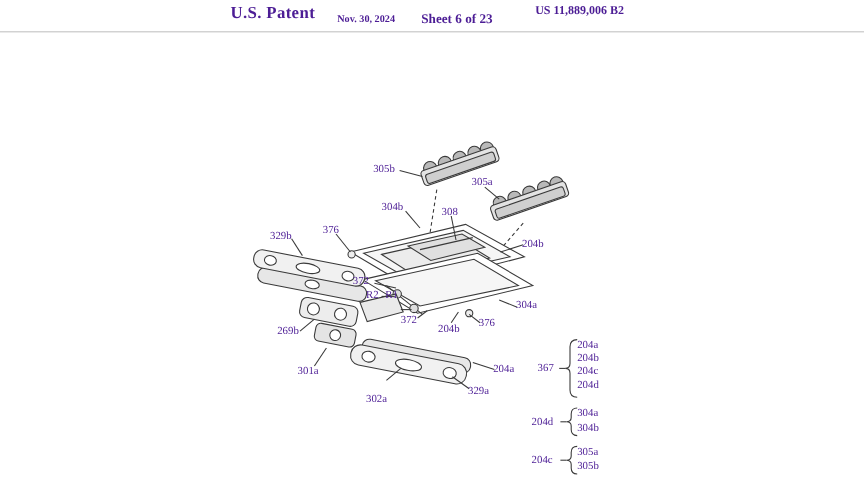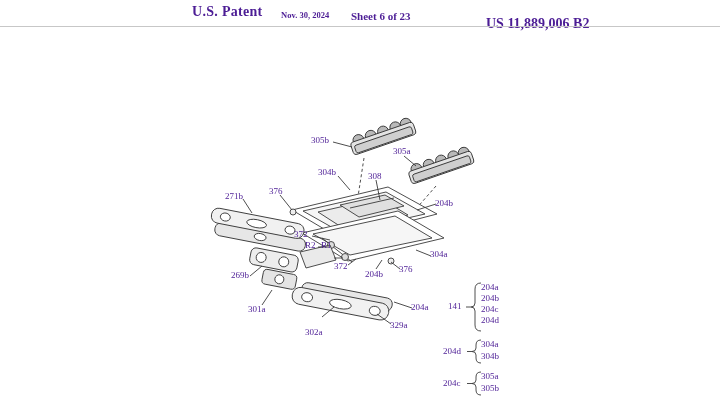--- a/index.html
+++ b/index.html
@@ -1,21 +1,21 @@
 <!DOCTYPE html>
 <html><head>
 <meta charset="utf-8">
 <style>
   html,body{margin:0;padding:0;background:#fff;}
   .page{position:relative;width:720px;height:405px;background:#ffffff;overflow:hidden;
         font-family:"Liberation Serif", serif;color:#4c1d95;}
   .hdr-title{position:absolute;left:192px;top:4px;font-size:14px;font-weight:bold;letter-spacing:.3px;}
   .hdr-date{position:absolute;left:281px;top:10px;font-size:8.5px;font-weight:bold;}
   .hdr-sheet{position:absolute;left:351px;top:10px;font-size:11px;font-weight:bold;}
-  .hdr-patno{position:absolute;left:446px;top:16px;font-size:14px;font-weight:bold;margin-left:40px;}
+  .hdr-patno{position:absolute;left:446px;top:4px;font-size:10px;font-weight:bold;}
   .hdr-rule{position:absolute;left:0;top:26px;width:720px;height:1px;background:#c7c7c7;}
   .drawing{position:absolute;left:0;top:0;width:720px;height:405px;}
   .lbl{position:absolute;font-size:9px;line-height:9px;white-space:nowrap;}
   .leg{position:absolute;font-size:9px;line-height:9px;white-space:nowrap;}
 </style>
 </head>
 <body>
 
 <div class="page">
 
@@ -122,36 +122,36 @@
       <line x1="467" y1="351.5" x2="472" y2="351.5"></line>
       <line x1="467" y1="383.5" x2="472" y2="383.5"></line>
     </g>
   </svg>
 
   <span class="lbl" style="left:311px;top:136px">305b</span>
   <span class="lbl" style="left:393px;top:147px">305a</span>
   <span class="lbl" style="left:318px;top:168px">304b</span>
   <span class="lbl" style="left:368px;top:172px">308</span>
   <span class="lbl" style="left:435px;top:199px">204b</span>
-  <span class="lbl" style="left:225px;top:192px">271b</span>
+  <span class="lbl" style="left:225px;top:192px">329b</span>
   <span class="lbl" style="left:269px;top:187px">376</span>
   <span class="lbl" style="left:294px;top:230px">372</span>
   <span class="lbl" style="left:305px;top:241px">R2</span>
   <span class="lbl" style="left:321px;top:241px">R1</span>
   <span class="lbl" style="left:334px;top:262px">372</span>
   <span class="lbl" style="left:231px;top:271px">269b</span>
   <span class="lbl" style="left:365px;top:270px">204b</span>
   <span class="lbl" style="left:399px;top:265px">376</span>
   <span class="lbl" style="left:430px;top:250px">304a</span>
   <span class="lbl" style="left:248px;top:305px">301a</span>
   <span class="lbl" style="left:305px;top:328px">302a</span>
   <span class="lbl" style="left:411px;top:303px">204a</span>
   <span class="lbl" style="left:390px;top:321px">329a</span>
 
-  <span class="leg" style="left:448px;top:302px">141</span>
+  <span class="leg" style="left:448px;top:302px">367</span>
   <span class="leg" style="left:481px;top:283px">204a</span>
   <span class="leg" style="left:481px;top:294px">204b</span>
   <span class="leg" style="left:481px;top:305px">204c</span>
   <span class="leg" style="left:481px;top:316px">204d</span>
 
   <span class="leg" style="left:443px;top:347px">204d</span>
   <span class="leg" style="left:481px;top:340px">304a</span>
   <span class="leg" style="left:481px;top:352px">304b</span>
 
   <span class="leg" style="left:443px;top:379px">204c</span>

